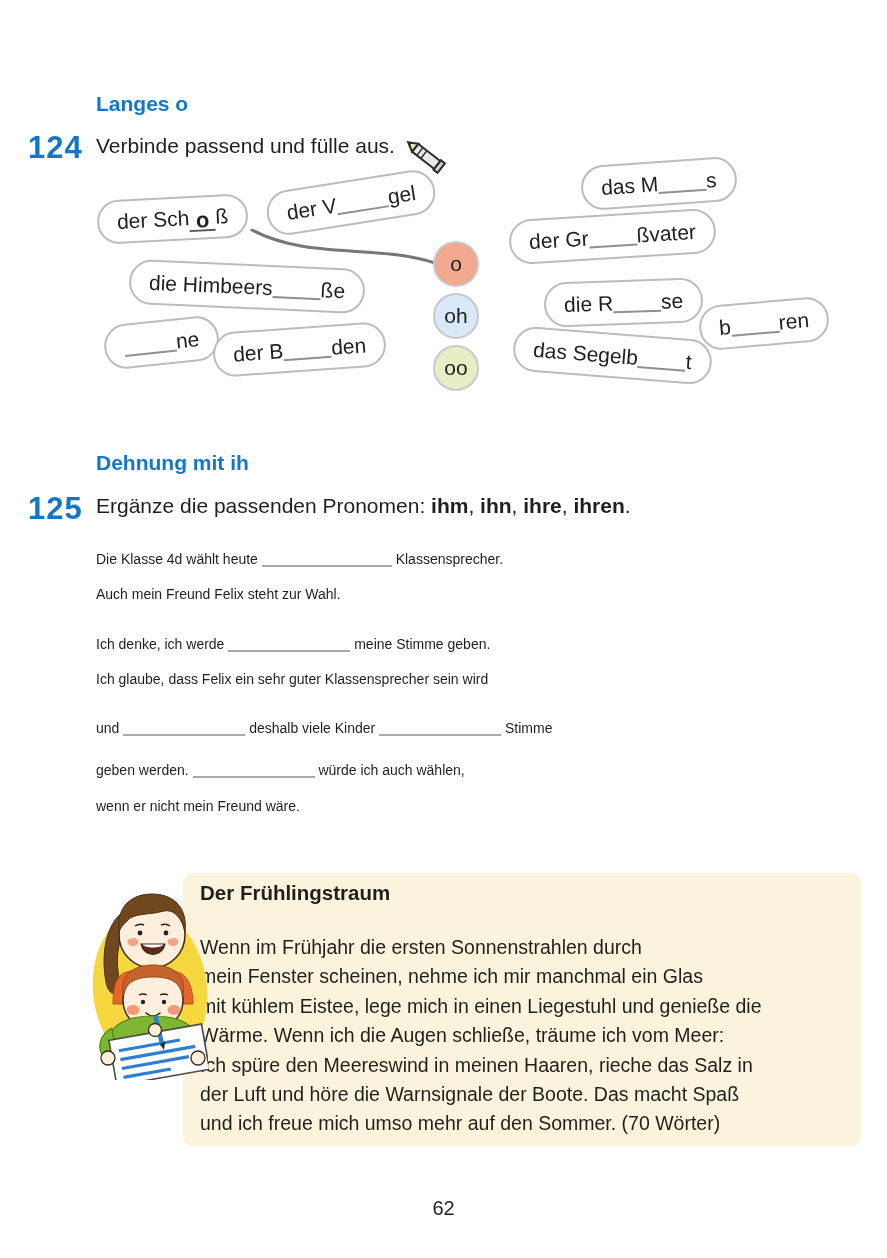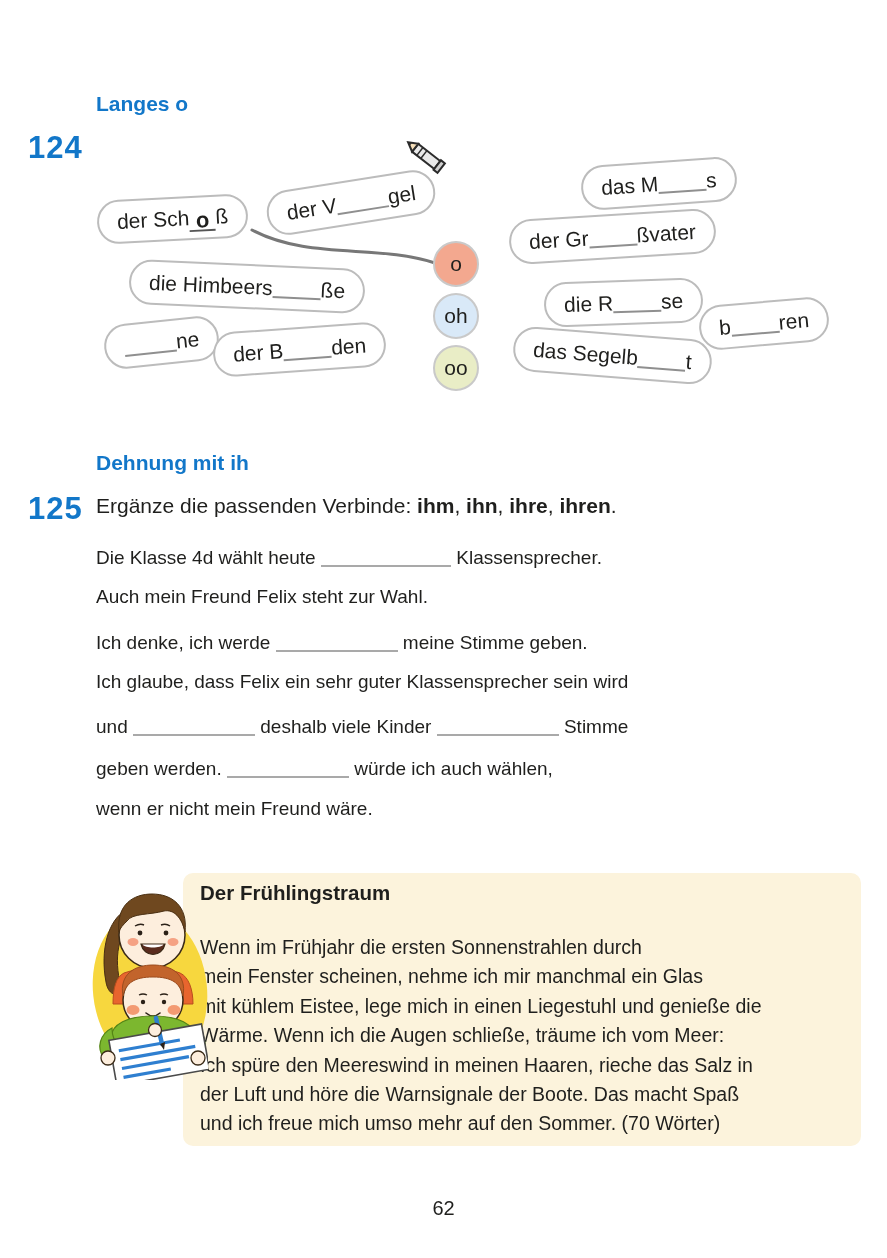--- a/index.html
+++ b/index.html
@@ -55,21 +55,21 @@
   
   .opt-circle{
     position:absolute;
     width:42px;height:42px;
     border:2px solid #c9c9c9;
     border-radius:50%;
     display:flex;align-items:center;justify-content:center;
     font-size:21px;
   }
   
-  .ex-lines{position:absolute;left:96px;top:544px;font-size:19px;}
+  .ex-lines{position:absolute;left:96px;top:544px;font-size:14px;}
   .ex-line{height:42.3px;white-space:nowrap;}
   
   .reading-box{
     position:absolute;
     left:183px;top:873px;
     width:678px;height:273px;
     background:#fcf3dc;
     border-radius:10px;
     box-sizing:border-box;
     padding:8px 14px 0 17px;
@@ -83,20 +83,21 @@
   svg{display:block;}
   .abs{position:absolute;}
 </style>
 </head>
 <body>
 
 <div class="page">
 
   <div class="heading" style="left:96px;top:92px;">Langes o</div>
   <div class="ex-num" style="left:28px;top:130px;">124</div>
+  <div class="instruction" style="left:96px;top:134px;">Verbinde passend und fülle aus.</div>
 
   <svg class="abs" style="left:402px;top:134px;" width="50" height="46" viewBox="0 0 50 46">
     <g transform="rotate(38 25 23)">
       <polygon points="10,18 38,18 38,28 10,28" fill="#e9e9e9" stroke="#2b2b2b" stroke-width="2"></polygon>
       <line x1="16" y1="18" x2="16" y2="28" stroke="#2b2b2b" stroke-width="1.5"></line>
       <line x1="21" y1="18" x2="21" y2="28" stroke="#2b2b2b" stroke-width="1.5"></line>
       <polygon points="10,18 1,23 10,28" fill="#f6dfb9" stroke="#2b2b2b" stroke-width="2"></polygon>
       <polygon points="4.5,20.5 1,23 4.5,25.5" fill="#2b2b2b"></polygon>
       <rect x="38" y="17" width="5" height="12" fill="#cfcfcf" stroke="#2b2b2b" stroke-width="2"></rect>
     </g>
@@ -117,21 +118,21 @@
   <div class="bubble" style="left:544px;top:280px;transform:rotate(-2deg);"><span>die R</span><span class="blank" style="width: 48px;"></span><span>se</span></div>
   <div class="bubble" style="left:699px;top:301px;transform:rotate(-5deg);"><span>b</span><span class="blank" style="width: 48px;"></span><span>ren</span></div>
   <div class="bubble" style="left:513px;top:333px;transform:rotate(4.5deg);"><span>das Segelb</span><span class="blank" style="width: 48px;"></span><span>t</span></div>
 
   <div class="opt-circle" style="left: 433px; top: 241px; background: rgb(243, 168, 143);">o</div>
   <div class="opt-circle" style="left: 433px; top: 293px; background: rgb(217, 233, 248); text-align: center;">oh</div>
   <div class="opt-circle" style="left: 433px; top: 345px; background: rgb(233, 237, 198);">oo</div>
 
   <div class="heading" style="left:96px;top:451px;">Dehnung mit ih</div>
   <div class="ex-num" style="left:28px;top:491px;">125</div>
-  <div class="instruction" style="left:96px;top:494px;"><span>Ergänze die passenden Verbinde: </span><span class="bold">ihm</span><span>, </span><span class="bold">ihn</span><span>, </span><span class="bold">ihre</span><span>, </span><span class="bold">ihren</span><span>.</span></div>
+  <div class="instruction" style="left:96px;top:494px;"><span>Ergänze die passenden Pronomen: </span><span class="bold">ihm</span><span>, </span><span class="bold">ihn</span><span>, </span><span class="bold">ihre</span><span>, </span><span class="bold">ihren</span><span>.</span></div>
 
   <div class="ex-lines">
       <div class="ex-line"><span>Die Klasse 4d wählt heute </span><span class="blank" style="width: 130px;"></span><span> Klassensprecher.</span></div>
       <div class="ex-line"><span>Auch mein Freund Felix steht zur Wahl.</span></div>
       <div class="ex-line"><span>Ich denke, ich werde </span><span class="blank" style="width: 122px;"></span><span>  meine Stimme geben.</span></div>
       <div class="ex-line"><span>Ich glaube, dass Felix ein sehr guter Klassensprecher sein wird</span></div>
       <div class="ex-line"><span>und </span><span class="blank" style="width: 122px;"></span><span> deshalb viele Kinder </span><span class="blank" style="width: 122px;"></span><span> Stimme</span></div>
       <div class="ex-line"><span>geben werden. </span><span class="blank" style="width: 122px;"></span><span> würde ich auch wählen,</span></div>
       <div class="ex-line"><span>wenn er nicht mein Freund wäre.</span></div>
     </div>

